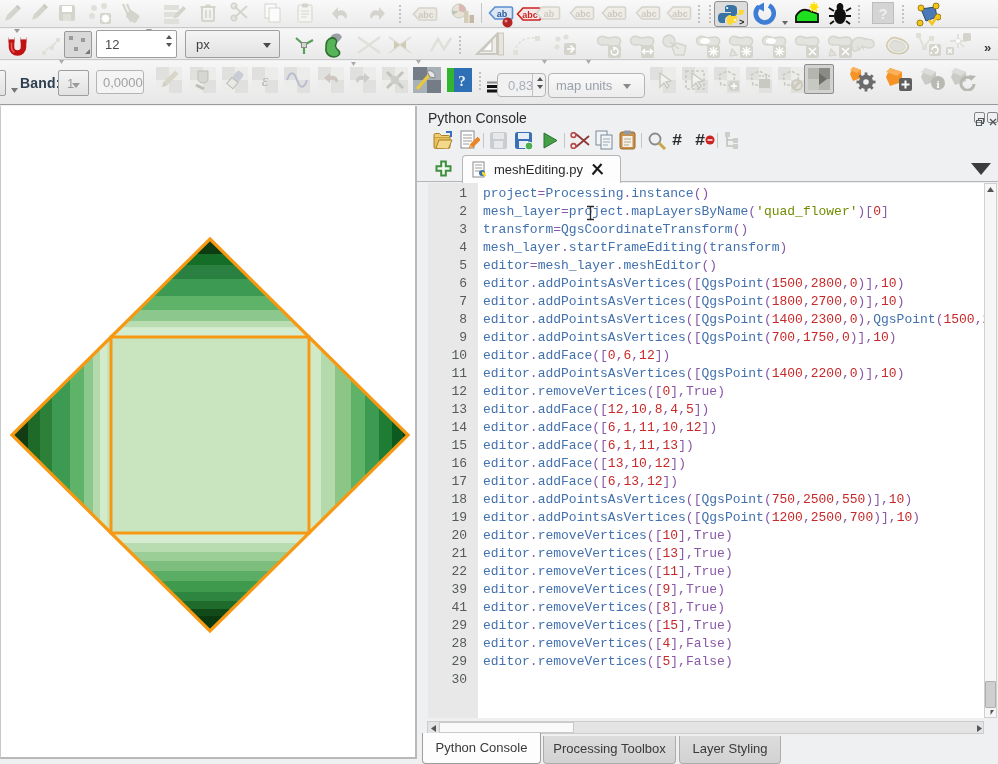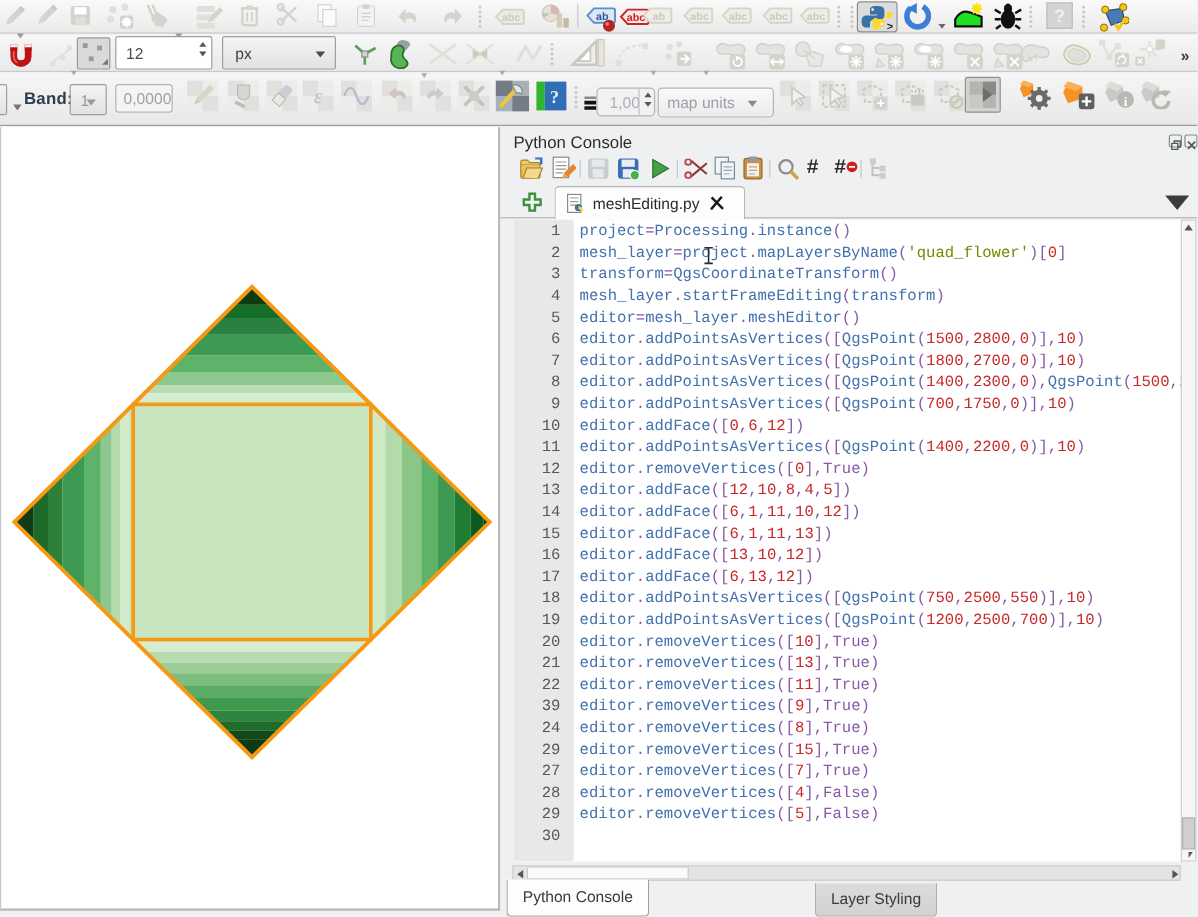--- a/index.html
+++ b/index.html
@@ -490,21 +490,21 @@
       </svg></div>
 <div class="abs" style="left:478px;top:71px">
       <div style="width:4px;height:20px;background-image:radial-gradient(#c2c2c2 1px,transparent 1.2px);background-size:4px 4px"></div>
     </div>
 <div class="abs" style="left:486px;top:79px"><svg width="12" height="12" viewBox="0 0 12 12">
         <path d="M1 1.5h10" stroke="#8a8a8a" stroke-width="2"></path>
         <path d="M1 5.5h10M1 10h10" stroke="#111" stroke-width="3"></path>
       </svg></div>
 <div class="abs" style="left:497px;top:73px">
       <div class="inputbox" style="width:49px;height:24px;border-radius:4px;background:#f1f1f1;border-color:#b5b5b5">
-        <span style="color:#a8aeb8;padding-left:10px">1,00</span>
+        <span style="color:#a8aeb8;padding-left:10px">0,83</span>
         <span style="position:absolute;right:0;top:0;width:13px;height:22px;border-left:1px solid #c2c2c2"></span>
         <span class="spin" style="right:2px;top:3px">
           <i class="up"></i>
           <i class="dn"></i>
         </span>
       </div>
     </div>
 <div class="abs" style="left:548px;top:73px">
       <div class="combo" style="width:97px;height:25px;font-size:13px;border-radius:4px;background:linear-gradient(#f9f9f9,#ececec);border-color:#b5b5b5">
         <span style="padding-left:7px;color:#9aa1ab">map units</span>
@@ -789,23 +789,22 @@
 <div class="cl"><span class="ln">14</span><span class="cd"><i style="color:#4271ae">editor</i><i style="color:#8959a8">.</i><i style="color:#4271ae">addFace</i><i style="color:#8959a8">(</i><i style="color:#8959a8">[</i><i style="color:#c82829">6</i><i style="color:#8959a8">,</i><i style="color:#c82829">1</i><i style="color:#8959a8">,</i><i style="color:#c82829">11</i><i style="color:#8959a8">,</i><i style="color:#c82829">10</i><i style="color:#8959a8">,</i><i style="color:#c82829">12</i><i style="color:#8959a8">]</i><i style="color:#8959a8">)</i></span></div>
 <div class="cl"><span class="ln">15</span><span class="cd"><i style="color:#4271ae">editor</i><i style="color:#8959a8">.</i><i style="color:#4271ae">addFace</i><i style="color:#8959a8">(</i><i style="color:#8959a8">[</i><i style="color:#c82829">6</i><i style="color:#8959a8">,</i><i style="color:#c82829">1</i><i style="color:#8959a8">,</i><i style="color:#c82829">11</i><i style="color:#8959a8">,</i><i style="color:#c82829">13</i><i style="color:#8959a8">]</i><i style="color:#8959a8">)</i></span></div>
 <div class="cl"><span class="ln">16</span><span class="cd"><i style="color:#4271ae">editor</i><i style="color:#8959a8">.</i><i style="color:#4271ae">addFace</i><i style="color:#8959a8">(</i><i style="color:#8959a8">[</i><i style="color:#c82829">13</i><i style="color:#8959a8">,</i><i style="color:#c82829">10</i><i style="color:#8959a8">,</i><i style="color:#c82829">12</i><i style="color:#8959a8">]</i><i style="color:#8959a8">)</i></span></div>
 <div class="cl"><span class="ln">17</span><span class="cd"><i style="color:#4271ae">editor</i><i style="color:#8959a8">.</i><i style="color:#4271ae">addFace</i><i style="color:#8959a8">(</i><i style="color:#8959a8">[</i><i style="color:#c82829">6</i><i style="color:#8959a8">,</i><i style="color:#c82829">13</i><i style="color:#8959a8">,</i><i style="color:#c82829">12</i><i style="color:#8959a8">]</i><i style="color:#8959a8">)</i></span></div>
 <div class="cl"><span class="ln">18</span><span class="cd"><i style="color:#4271ae">editor</i><i style="color:#8959a8">.</i><i style="color:#4271ae">addPointsAsVertices</i><i style="color:#8959a8">(</i><i style="color:#8959a8">[</i><i style="color:#4271ae">QgsPoint</i><i style="color:#8959a8">(</i><i style="color:#c82829">750</i><i style="color:#8959a8">,</i><i style="color:#c82829">2500</i><i style="color:#8959a8">,</i><i style="color:#c82829">550</i><i style="color:#8959a8">)</i><i style="color:#8959a8">]</i><i style="color:#8959a8">,</i><i style="color:#c82829">10</i><i style="color:#8959a8">)</i></span></div>
 <div class="cl"><span class="ln">19</span><span class="cd"><i style="color:#4271ae">editor</i><i style="color:#8959a8">.</i><i style="color:#4271ae">addPointsAsVertices</i><i style="color:#8959a8">(</i><i style="color:#8959a8">[</i><i style="color:#4271ae">QgsPoint</i><i style="color:#8959a8">(</i><i style="color:#c82829">1200</i><i style="color:#8959a8">,</i><i style="color:#c82829">2500</i><i style="color:#8959a8">,</i><i style="color:#c82829">700</i><i style="color:#8959a8">)</i><i style="color:#8959a8">]</i><i style="color:#8959a8">,</i><i style="color:#c82829">10</i><i style="color:#8959a8">)</i></span></div>
 <div class="cl"><span class="ln">20</span><span class="cd"><i style="color:#4271ae">editor</i><i style="color:#8959a8">.</i><i style="color:#4271ae">removeVertices</i><i style="color:#8959a8">(</i><i style="color:#8959a8">[</i><i style="color:#c82829">10</i><i style="color:#8959a8">]</i><i style="color:#8959a8">,</i><i style="color:#8959a8">True</i><i style="color:#8959a8">)</i></span></div>
 <div class="cl"><span class="ln">21</span><span class="cd"><i style="color:#4271ae">editor</i><i style="color:#8959a8">.</i><i style="color:#4271ae">removeVertices</i><i style="color:#8959a8">(</i><i style="color:#8959a8">[</i><i style="color:#c82829">13</i><i style="color:#8959a8">]</i><i style="color:#8959a8">,</i><i style="color:#8959a8">True</i><i style="color:#8959a8">)</i></span></div>
 <div class="cl"><span class="ln">22</span><span class="cd"><i style="color:#4271ae">editor</i><i style="color:#8959a8">.</i><i style="color:#4271ae">removeVertices</i><i style="color:#8959a8">(</i><i style="color:#8959a8">[</i><i style="color:#c82829">11</i><i style="color:#8959a8">]</i><i style="color:#8959a8">,</i><i style="color:#8959a8">True</i><i style="color:#8959a8">)</i></span></div>
 <div class="cl"><span class="ln">39</span><span class="cd"><i style="color:#4271ae">editor</i><i style="color:#8959a8">.</i><i style="color:#4271ae">removeVertices</i><i style="color:#8959a8">(</i><i style="color:#8959a8">[</i><i style="color:#c82829">9</i><i style="color:#8959a8">]</i><i style="color:#8959a8">,</i><i style="color:#8959a8">True</i><i style="color:#8959a8">)</i></span></div>
-<div class="cl"><span class="ln">24</span><span class="cd"><i style="color:#4271ae">editor</i><i style="color:#8959a8">.</i><i style="color:#4271ae">removeVertices</i><i style="color:#8959a8">(</i><i style="color:#8959a8">[</i><i style="color:#c82829">8</i><i style="color:#8959a8">]</i><i style="color:#8959a8">,</i><i style="color:#8959a8">True</i><i style="color:#8959a8">)</i></span></div>
+<div class="cl"><span class="ln">41</span><span class="cd"><i style="color:#4271ae">editor</i><i style="color:#8959a8">.</i><i style="color:#4271ae">removeVertices</i><i style="color:#8959a8">(</i><i style="color:#8959a8">[</i><i style="color:#c82829">8</i><i style="color:#8959a8">]</i><i style="color:#8959a8">,</i><i style="color:#8959a8">True</i><i style="color:#8959a8">)</i></span></div>
 <div class="cl"><span class="ln">29</span><span class="cd"><i style="color:#4271ae">editor</i><i style="color:#8959a8">.</i><i style="color:#4271ae">removeVertices</i><i style="color:#8959a8">(</i><i style="color:#8959a8">[</i><i style="color:#c82829">15</i><i style="color:#8959a8">]</i><i style="color:#8959a8">,</i><i style="color:#8959a8">True</i><i style="color:#8959a8">)</i></span></div>
-<div class="cl"><span class="ln">27</span><span class="cd"><i style="color:#4271ae">editor</i><i style="color:#8959a8">.</i><i style="color:#4271ae">removeVertices</i><i style="color:#8959a8">(</i><i style="color:#8959a8">[</i><i style="color:#c82829">7</i><i style="color:#8959a8">]</i><i style="color:#8959a8">,</i><i style="color:#8959a8">True</i><i style="color:#8959a8">)</i></span></div>
 <div class="cl"><span class="ln">28</span><span class="cd"><i style="color:#4271ae">editor</i><i style="color:#8959a8">.</i><i style="color:#4271ae">removeVertices</i><i style="color:#8959a8">(</i><i style="color:#8959a8">[</i><i style="color:#c82829">4</i><i style="color:#8959a8">]</i><i style="color:#8959a8">,</i><i style="color:#8959a8">False</i><i style="color:#8959a8">)</i></span></div>
 <div class="cl"><span class="ln">29</span><span class="cd"><i style="color:#4271ae">editor</i><i style="color:#8959a8">.</i><i style="color:#4271ae">removeVertices</i><i style="color:#8959a8">(</i><i style="color:#8959a8">[</i><i style="color:#c82829">5</i><i style="color:#8959a8">]</i><i style="color:#8959a8">,</i><i style="color:#8959a8">False</i><i style="color:#8959a8">)</i></span></div>
 <div class="cl"><span class="ln">30</span><span class="cd"></span></div>
     </div>
     <svg class="abs" style="left:158px;top:22px" width="9" height="16" viewBox="0 0 9 16">
         <path d="M1 1.5 h7 M1 14.5 h7 M4.5 1.5 v13" stroke="#2a2a2a" stroke-width="1.3" fill="none"></path>
       </svg>
   </div>
   <div id="vscroll">
     <svg class="abs" style="left:1px;top:2px" width="9" height="7" viewBox="0 0 9 7">
@@ -819,14 +818,15 @@
   <div id="hscroll">
     <svg class="abs" style="left:2px;top:2px" width="7" height="9" viewBox="0 0 7 9">
         <polygon points="1,4.5 6,1 6,8" fill="#555"></polygon>
       </svg>
     <div class="abs" style="left:11px;top:0px;width:135px;height:11px;background:#fafafa;border:1px solid #c9c9c9"></div>
     <svg class="abs" style="left:548px;top:2px" width="7" height="9" viewBox="0 0 7 9">
         <polygon points="6,4.5 1,1 1,8" fill="#555"></polygon>
       </svg>
   </div>
   <div class="btab" style="left:5px;top:627px;width:119px;height:31px;background:#fdfdfd;line-height:30px;border-color:#9e9e9e">Python Console</div>
+  <div class="btab" style="left:126px;top:630px;width:133px;height:28px;line-height:26px">Processing Toolbox</div>
   <div class="btab" style="left:262px;top:630px;width:102px;height:28px;line-height:26px">Layer Styling</div>
 </div>
 
 </body></html>

